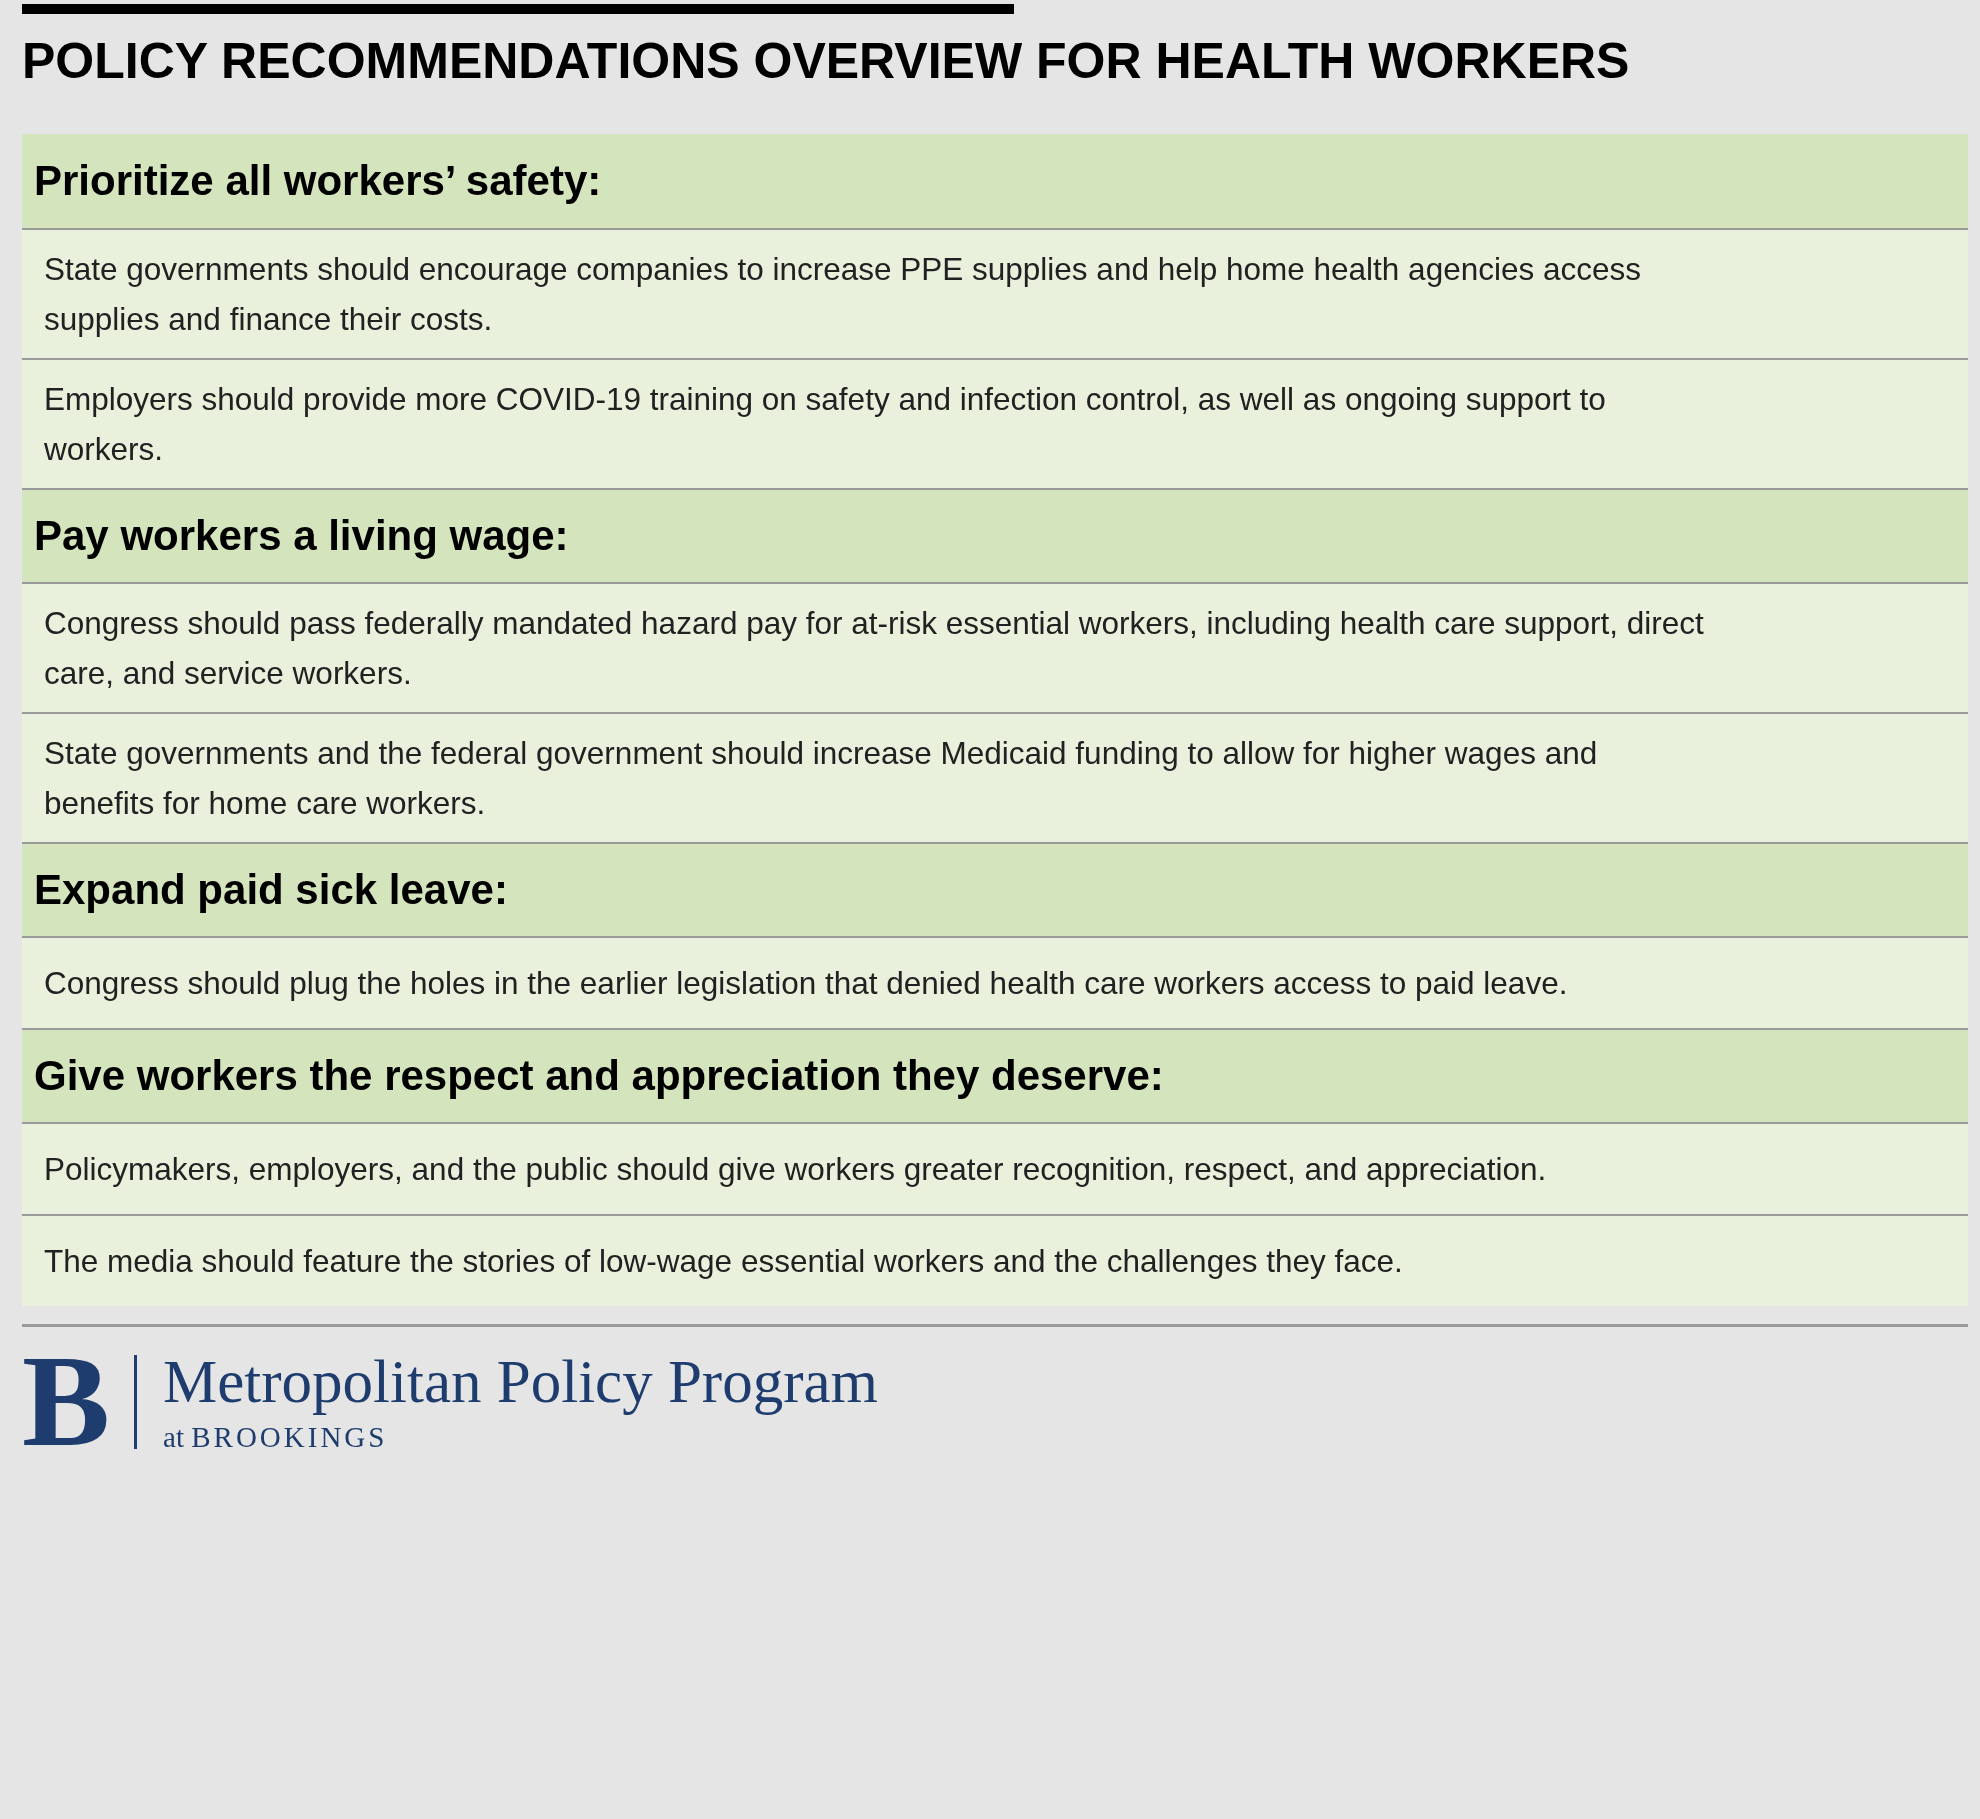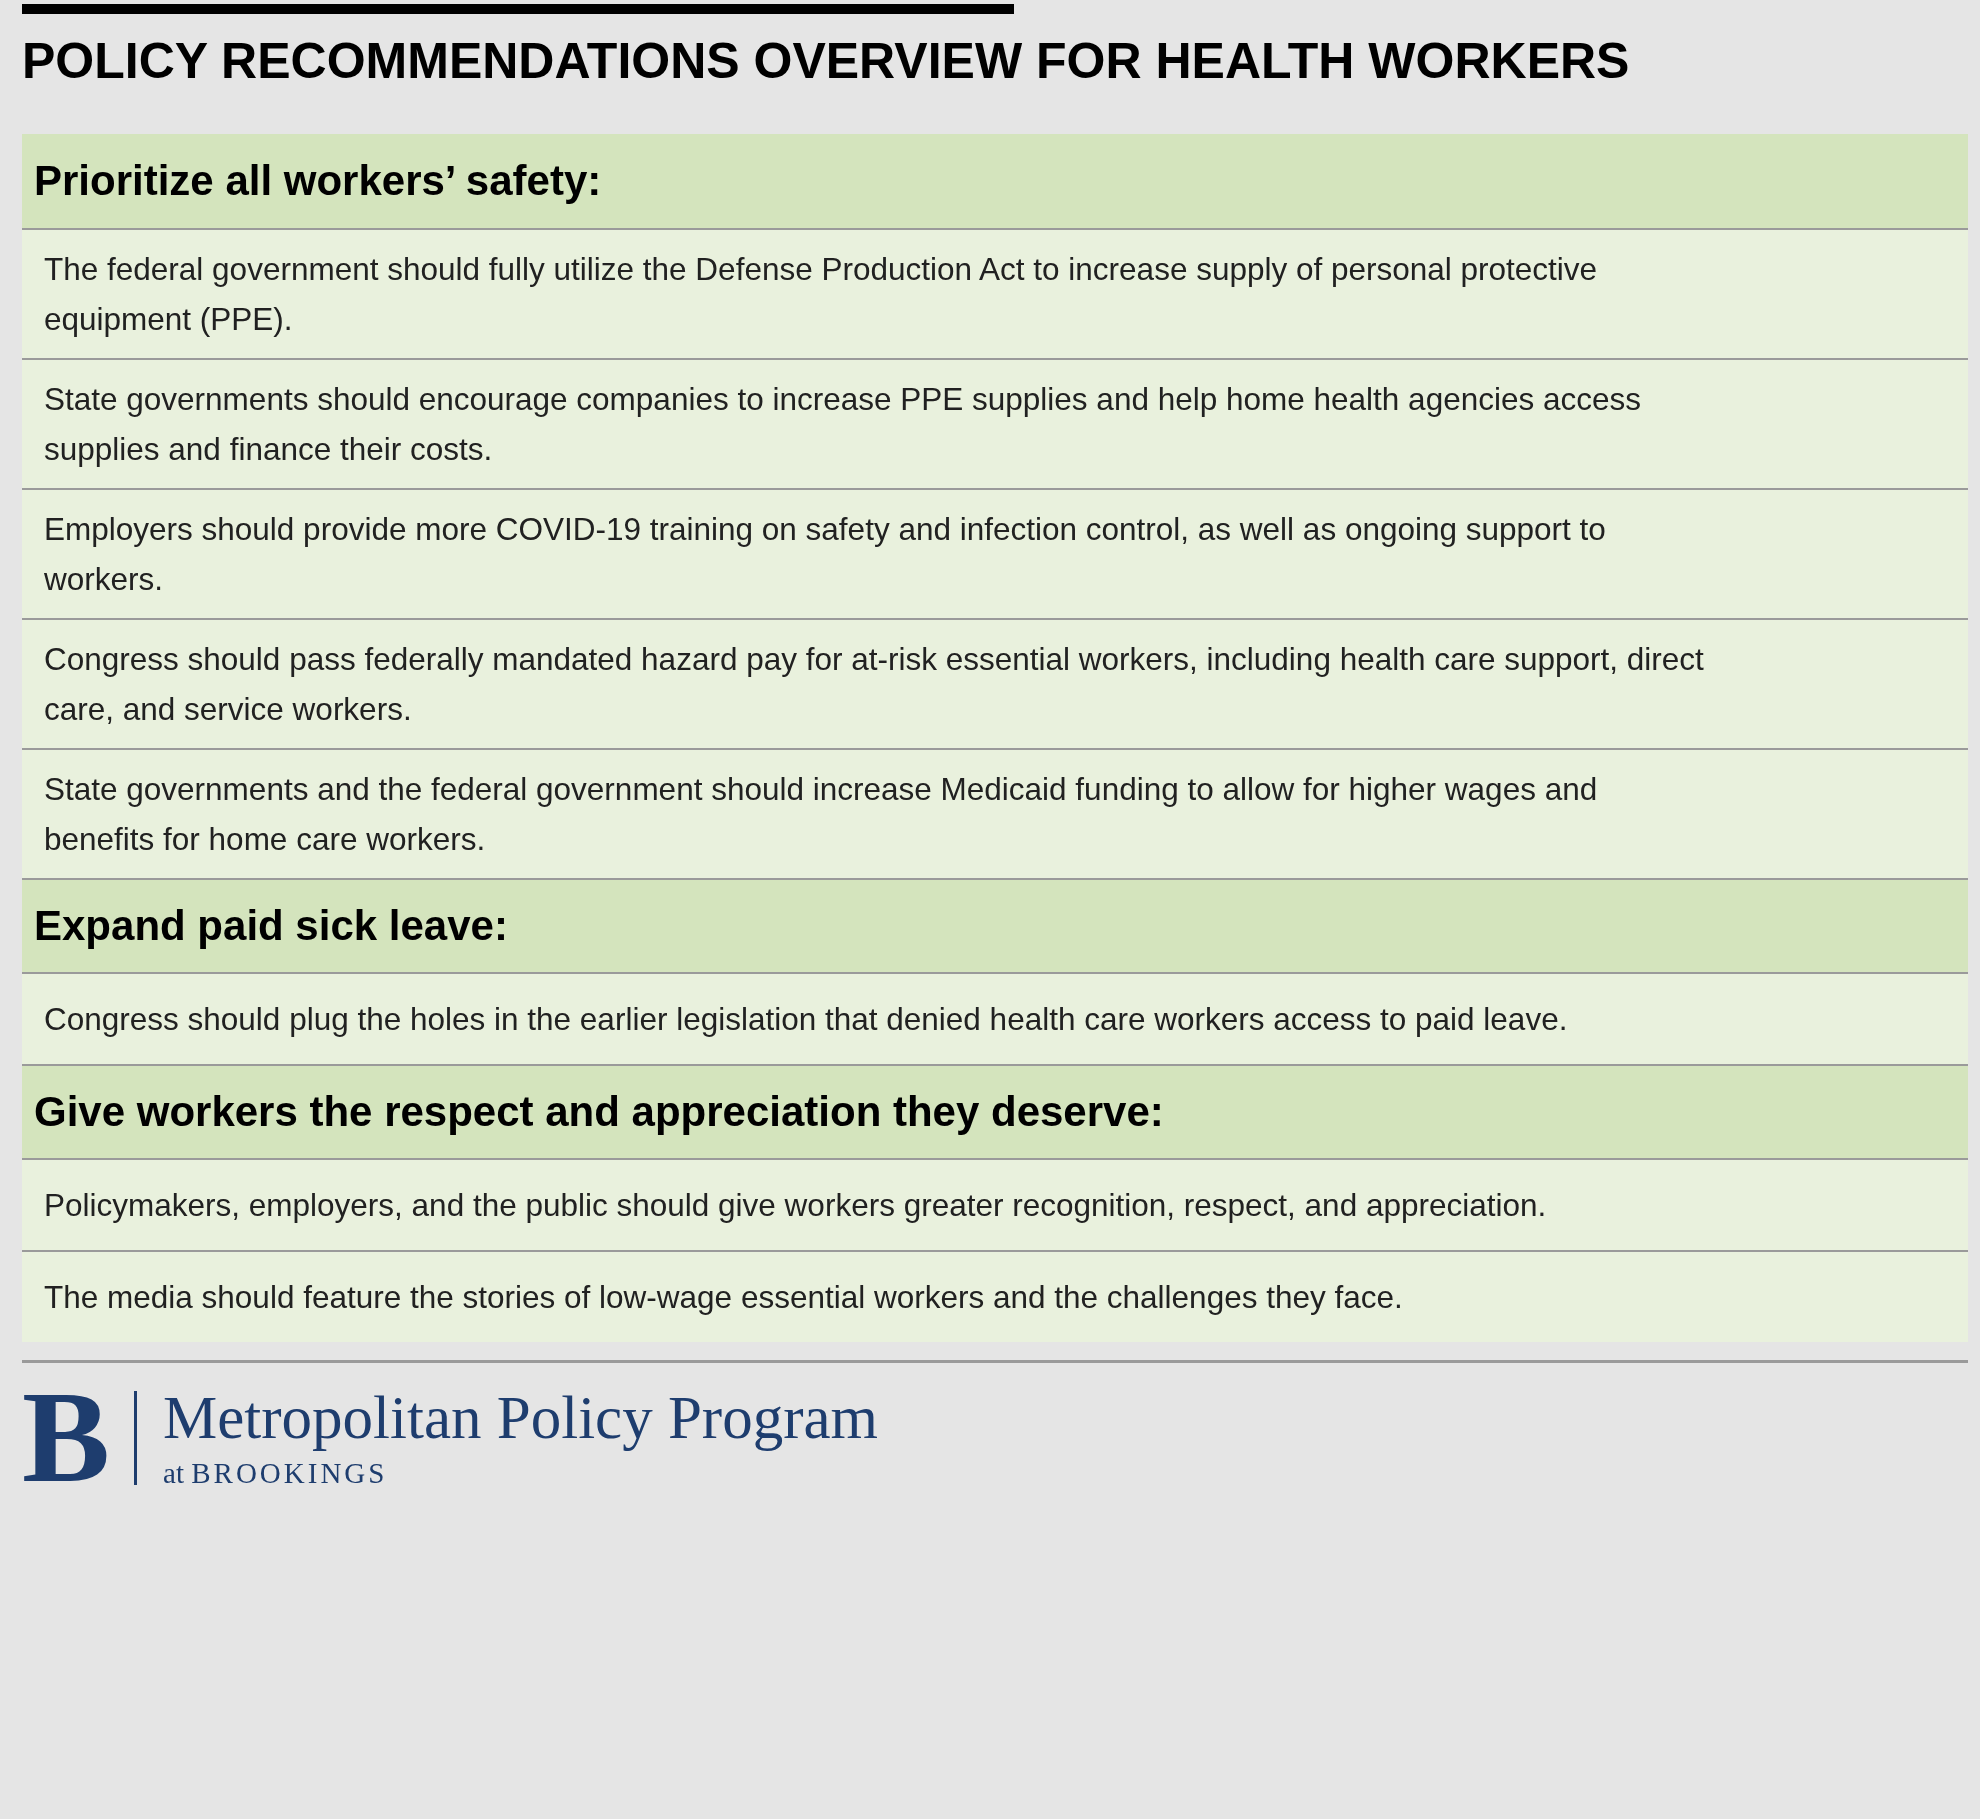--- a/index.html
+++ b/index.html
@@ -130,23 +130,23 @@
 
 <div class="page">
 
   <div class="top-accent-bar"></div>
 
   <div class="content">
     <h1 class="figure-title">POLICY RECOMMENDATIONS OVERVIEW FOR HEALTH WORKERS</h1>
 
     <div class="policy-table">
         <div class="row row-header">Prioritize all workers’ safety:</div>
-        <div class="row row-body">The federal government should fully utilize the Defense Production Act to increase supply of personal protective equipment (PPE).</div>
         <div class="row row-body">State governments should encourage companies to increase PPE supplies and help home health agencies access supplies and finance their costs.</div>
         <div class="row row-body">Employers should provide more COVID-19 training on safety and infection control, as well as ongoing support to workers.</div>
+        <div class="row row-header">Pay workers a living wage:</div>
         <div class="row row-body">Congress should pass federally mandated hazard pay for at-risk essential workers, including health care support, direct care, and service workers.</div>
         <div class="row row-body">State governments and the federal government should increase Medicaid funding to allow for higher wages and benefits for home care workers.</div>
         <div class="row row-header">Expand paid sick leave:</div>
         <div class="row row-body">Congress should plug the holes in the earlier legislation that denied health care workers access to paid leave.</div>
         <div class="row row-header">Give workers the respect and appreciation they deserve:</div>
         <div class="row row-body">Policymakers, employers, and the public should give workers greater recognition, respect, and appreciation.</div>
         <div class="row row-body">The media should feature the stories of low-wage essential workers and the challenges they face.</div>
       </div>
 
     <div class="footer-divider"></div>

